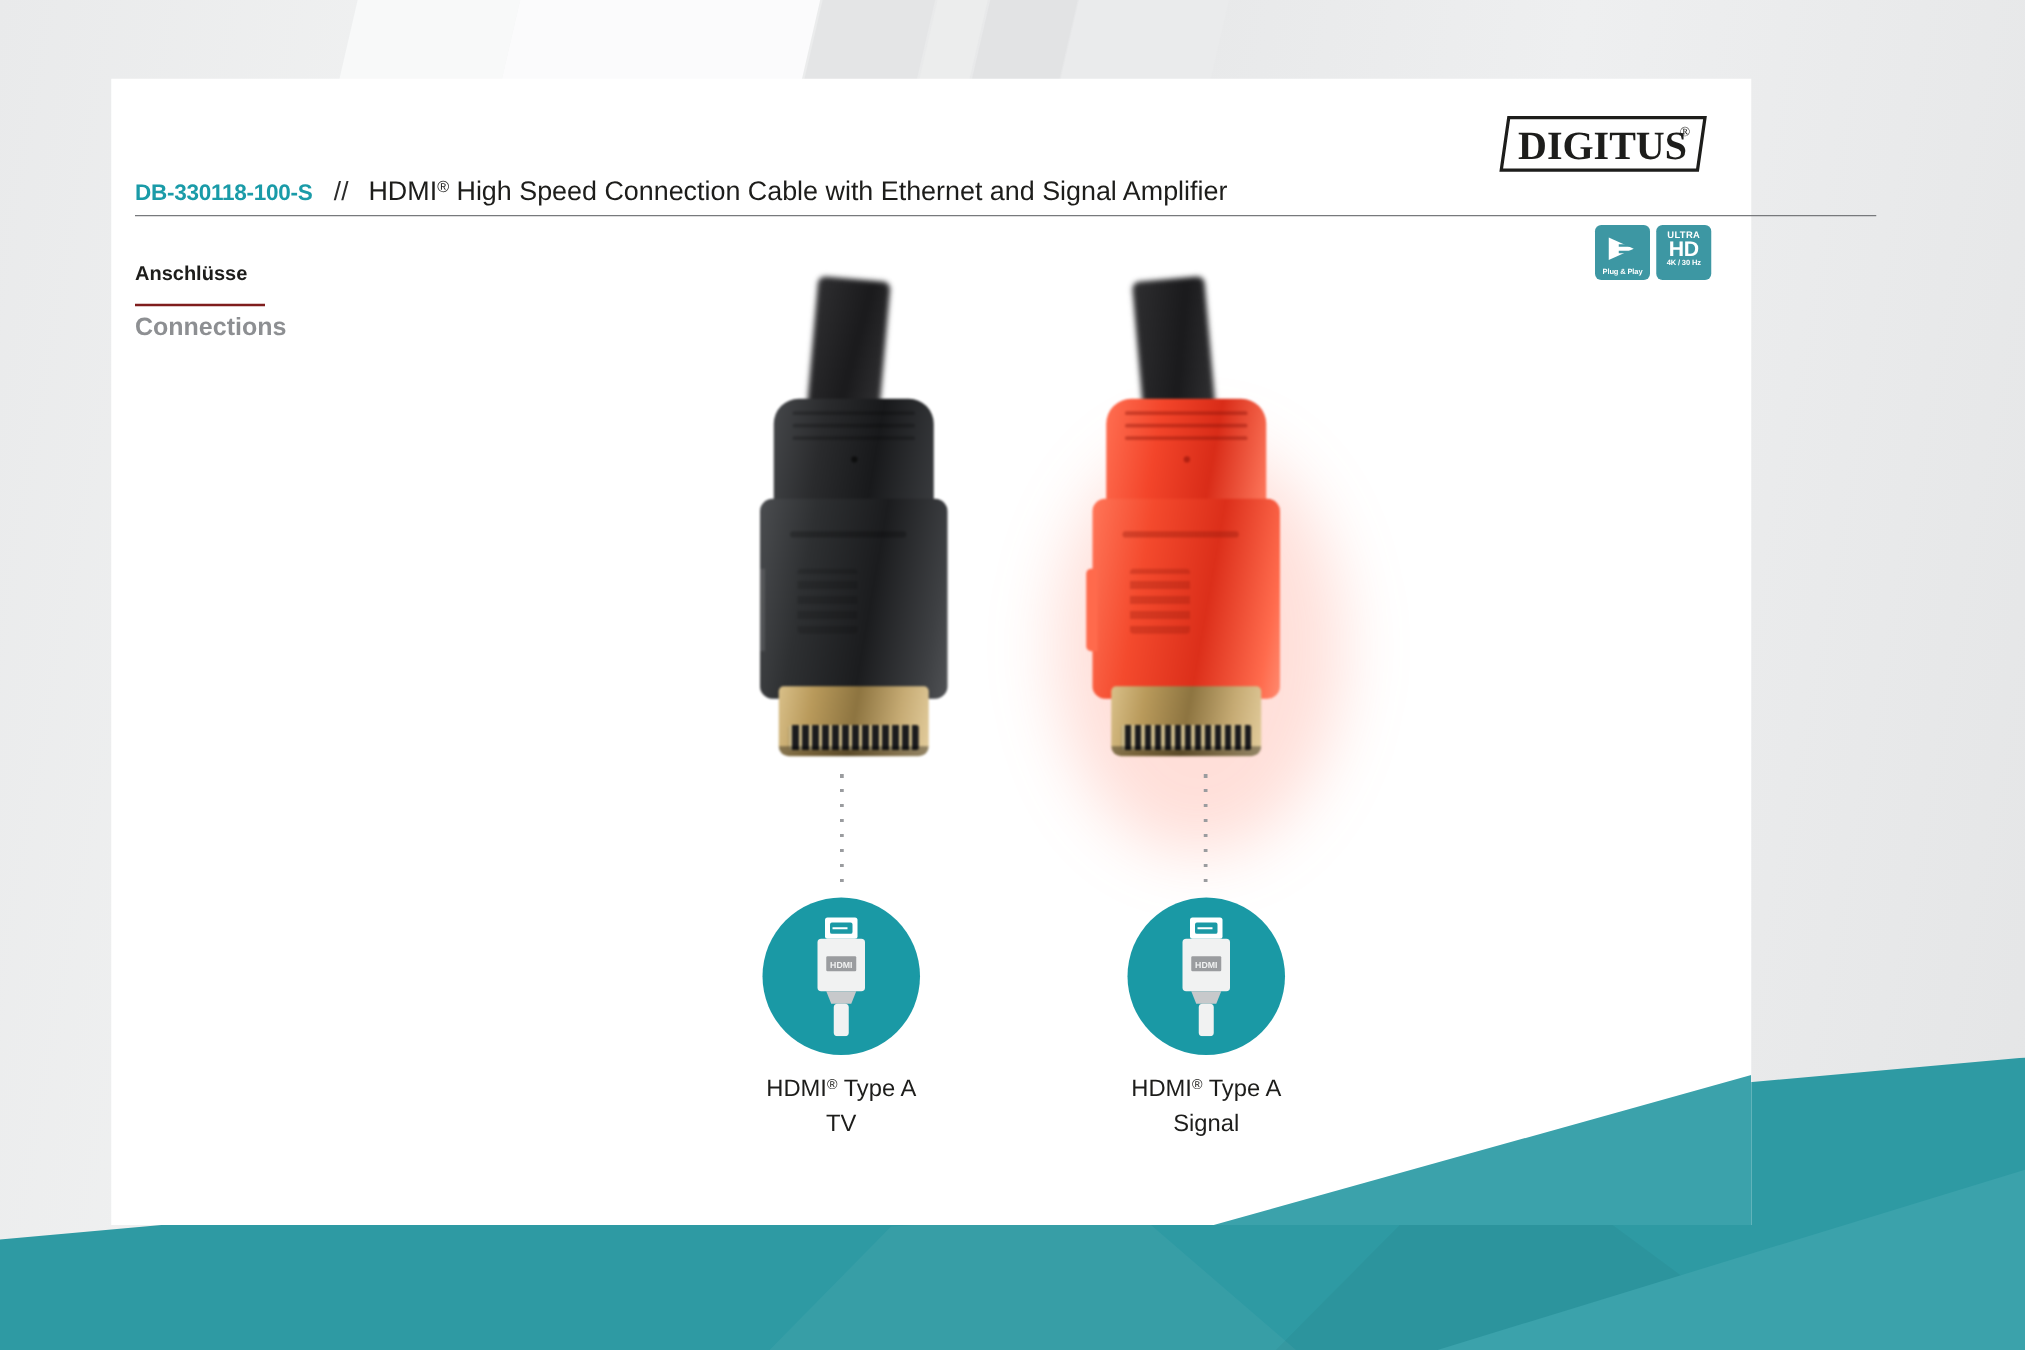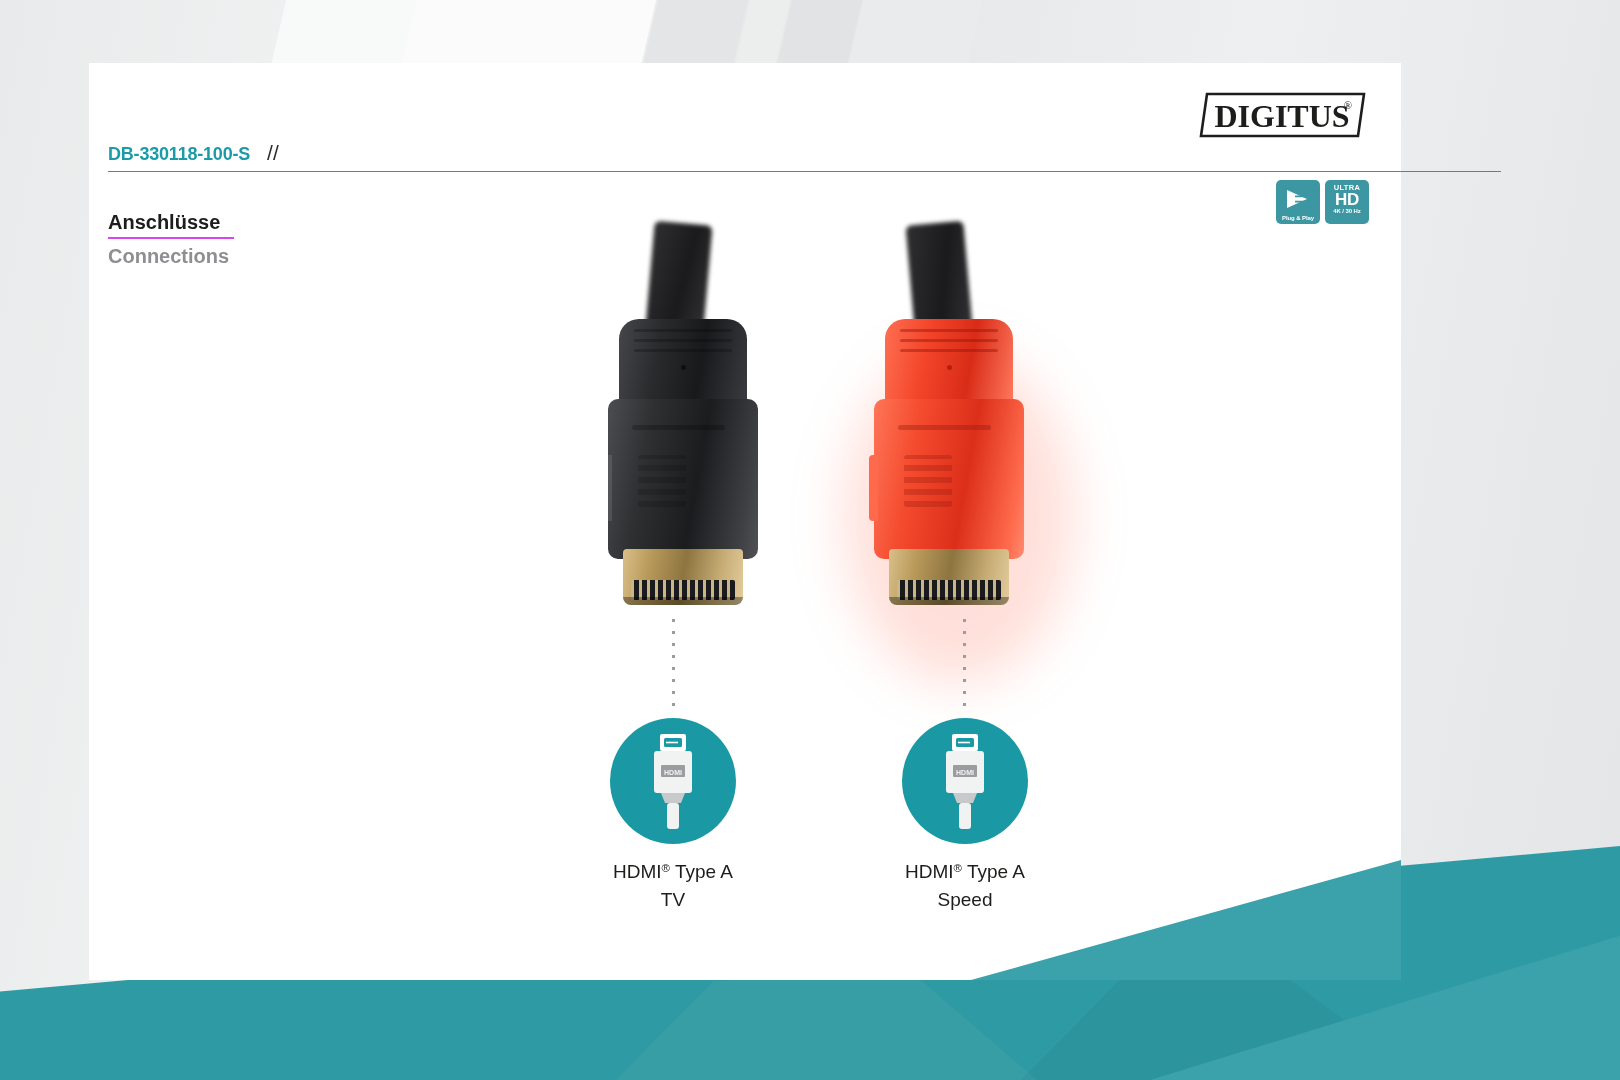--- a/index.html
+++ b/index.html
@@ -206,25 +206,25 @@
     letter-spacing: -0.3px;
   }
 
   
   .section {
     position: absolute;
     left: 19px; top: 148px;
   }
   .section-de {
     color: #1d1d1b;
-    font-size: 20px;
+    font-size: 16px;
     font-weight: bold;
-    border-bottom: 2px solid #d946ef;
+    border-bottom: 2px solid #7f1d1d;
     display: inline-block;
-    padding-bottom: 3px;
+    padding-bottom: 14px;
     padding-right: 14px;
   }
   .section-en {
     color: #8d8f92;
     font-size: 20px;
     font-weight: bold;
     margin-top: 6px;
   }
 
   
@@ -420,20 +420,21 @@
       <svg width="168" height="48" viewBox="0 0 168 48" aria-hidden="true">
         <polygon points="9,3 166,3 160,45 3,45" fill="#ffffff" stroke="#1d1d1b" stroke-width="2.6"></polygon>
         <text x="84" y="36" text-anchor="middle" font-family="'Liberation Serif', serif" font-size="32" font-weight="bold" fill="#1d1d1b">DIGITUS</text>
         <text x="150" y="18" text-anchor="middle" font-family="'Liberation Serif', serif" font-size="11" fill="#1d1d1b">®</text>
       </svg>
     </div>
 
     <div class="title-row">
       <span class="sku">DB-330118-100-S</span>
       <span class="slashes">//</span>
+      <span class="title-text"><span>HDMI</span><sup class="sup">®</sup><span> High Speed Connection Cable with Ethernet and Signal Amplifier</span></span>
     </div>
 
     <div class="badges">
 
       <div class="badge">
         <span class="b-icon">
           <svg width="26" height="20" viewBox="0 0 26 20" aria-hidden="true">
             <path d="M2 1 L22 10 L2 19 Z" fill="#ffffff"></path>
             <path d="M10 7.4 L20.5 7.4" stroke="#3d97a3" stroke-width="1.9"></path>
             <path d="M10 12.6 L20.5 12.6" stroke="#3d97a3" stroke-width="1.9"></path>
@@ -530,21 +531,21 @@
           <path d="M24 9.5 h12" stroke="#ffffff" stroke-width="1.6"></path>
           <rect x="12" y="18" width="38" height="42" rx="3" fill="#f1f2f2"></rect>
           <rect x="19" y="32" width="24" height="12" rx="1" fill="#9a9c9f"></rect>
           <text x="31" y="41.5" text-anchor="middle" font-family="'Liberation Sans', sans-serif" font-size="7" font-weight="bold" fill="#f1f2f2">HDMI</text>
           <path d="M19 60 h24 l-4 10 h-16 Z" fill="#c7c9cb"></path>
           <rect x="25" y="70" width="12" height="26" rx="3" fill="#f1f2f2"></rect>
         </svg>
       </div>
       <div class="icon-label">
         <span>HDMI</span><sup class="sup">®</sup><span> Type A</span>
-        <span class="sub">Speed</span>
+        <span class="sub">Signal</span>
       </div>
     </div>
 
     <div class="card-clip-corner"></div>
   </div>
 
   <div class="teal-corner-dark"></div>
 </div>
 
 </body></html>

